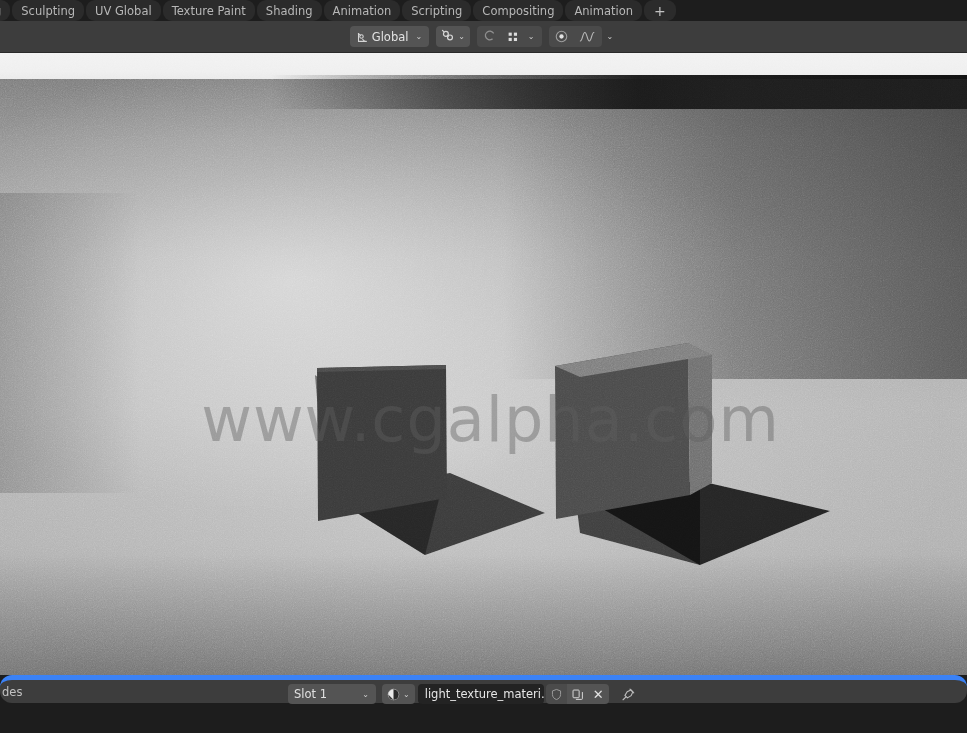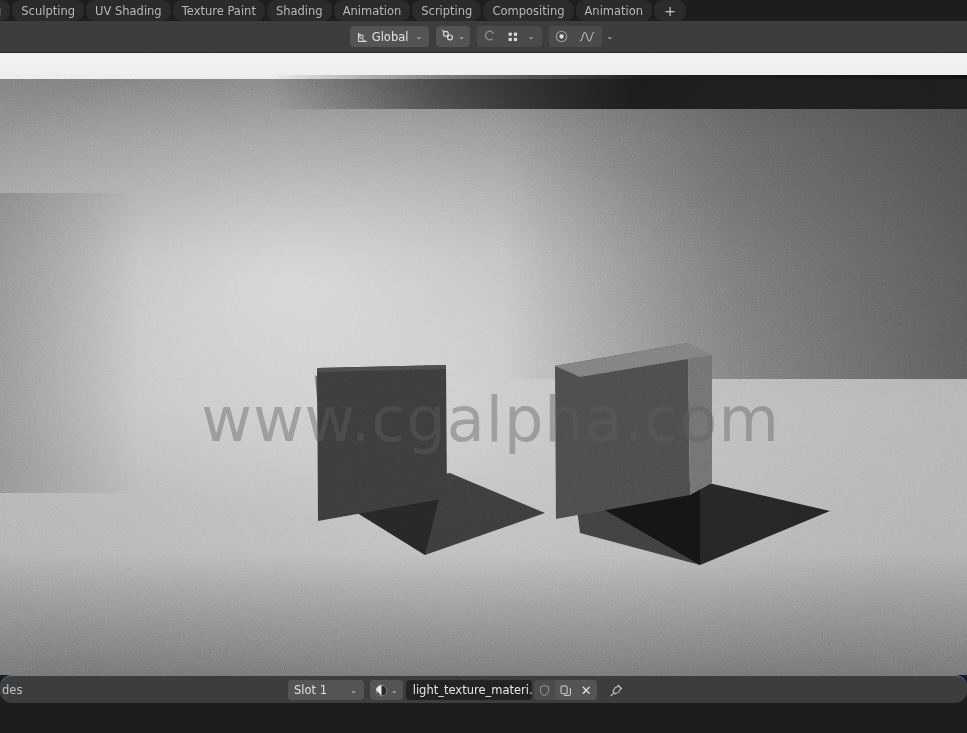--- a/index.html
+++ b/index.html
@@ -116,21 +116,21 @@
     font-family: "DejaVu Sans", "Liberation Sans", sans-serif;
     pointer-events: none;
     user-select: none;
     margin-left: 7px;
   }
 
   
   .sehead {
     position: absolute; top: 675px; left: 0; width: 967px; height: 28px;
     background: #3d3d3d;
-    border-top: 1px solid #3b82f6;
+    border-top: 5px solid #3b82f6;
     display: flex; align-items: center; border-radius: 12px;
   }
   .se-left {
     font-size: 11.5px; color: #c2c2c2; padding-left: 2px;
     white-space: nowrap;
   }
   .se-ctrls { position: absolute; left: 288px; top: 4px; display: flex; align-items: center; }
   .selbtn {
     height: 20px; background: #545454; color: #e0e0e0;
     font-size: 11.5px; display: flex; align-items: center;
@@ -189,21 +189,21 @@
   }
 </style>
 </head>
 <body>
 
 <div id="app">
 
   <div class="topbar">
     <div class="wstab first">g</div>
     <div class="wstab">Sculpting</div>
-    <div class="wstab">UV Shading</div>
+    <div class="wstab">UV Global</div>
     <div class="wstab">Texture Paint</div>
     <div class="wstab">Shading</div>
     <div class="wstab">Animation</div>
     <div class="wstab">Scripting</div>
     <div class="wstab">Compositing</div>
     <div class="wstab">Animation</div>
     <div class="wstab plus">+</div>
   </div>
 
   <div class="vpheader">
@@ -343,21 +343,21 @@
 
     <div class="watermark">www.cgalpha.com</div>
   </div>
 
   <div class="sehead">
 
     <div class="se-left">des</div>
 
     <div class="se-ctrls">
 
-      <div class="selbtn r" style="width:76px; justify-content:space-between;">
+      <div class="selbtn r" style="width:88px; justify-content:space-between;">
         <span>Slot 1</span>
         <span class="chev">⌄</span>
       </div>
 
       <div style="width:6px"></div>
 
       <div class="selbtn r" style="padding:0 4px 0 4px;">
         <span class="icn">
           <svg width="15" height="15" viewBox="0 0 16 16">
             <circle cx="8" cy="8" r="5.6" fill="#e8e8e8" stroke="#d2d2d2" stroke-width="0.8"></circle>

